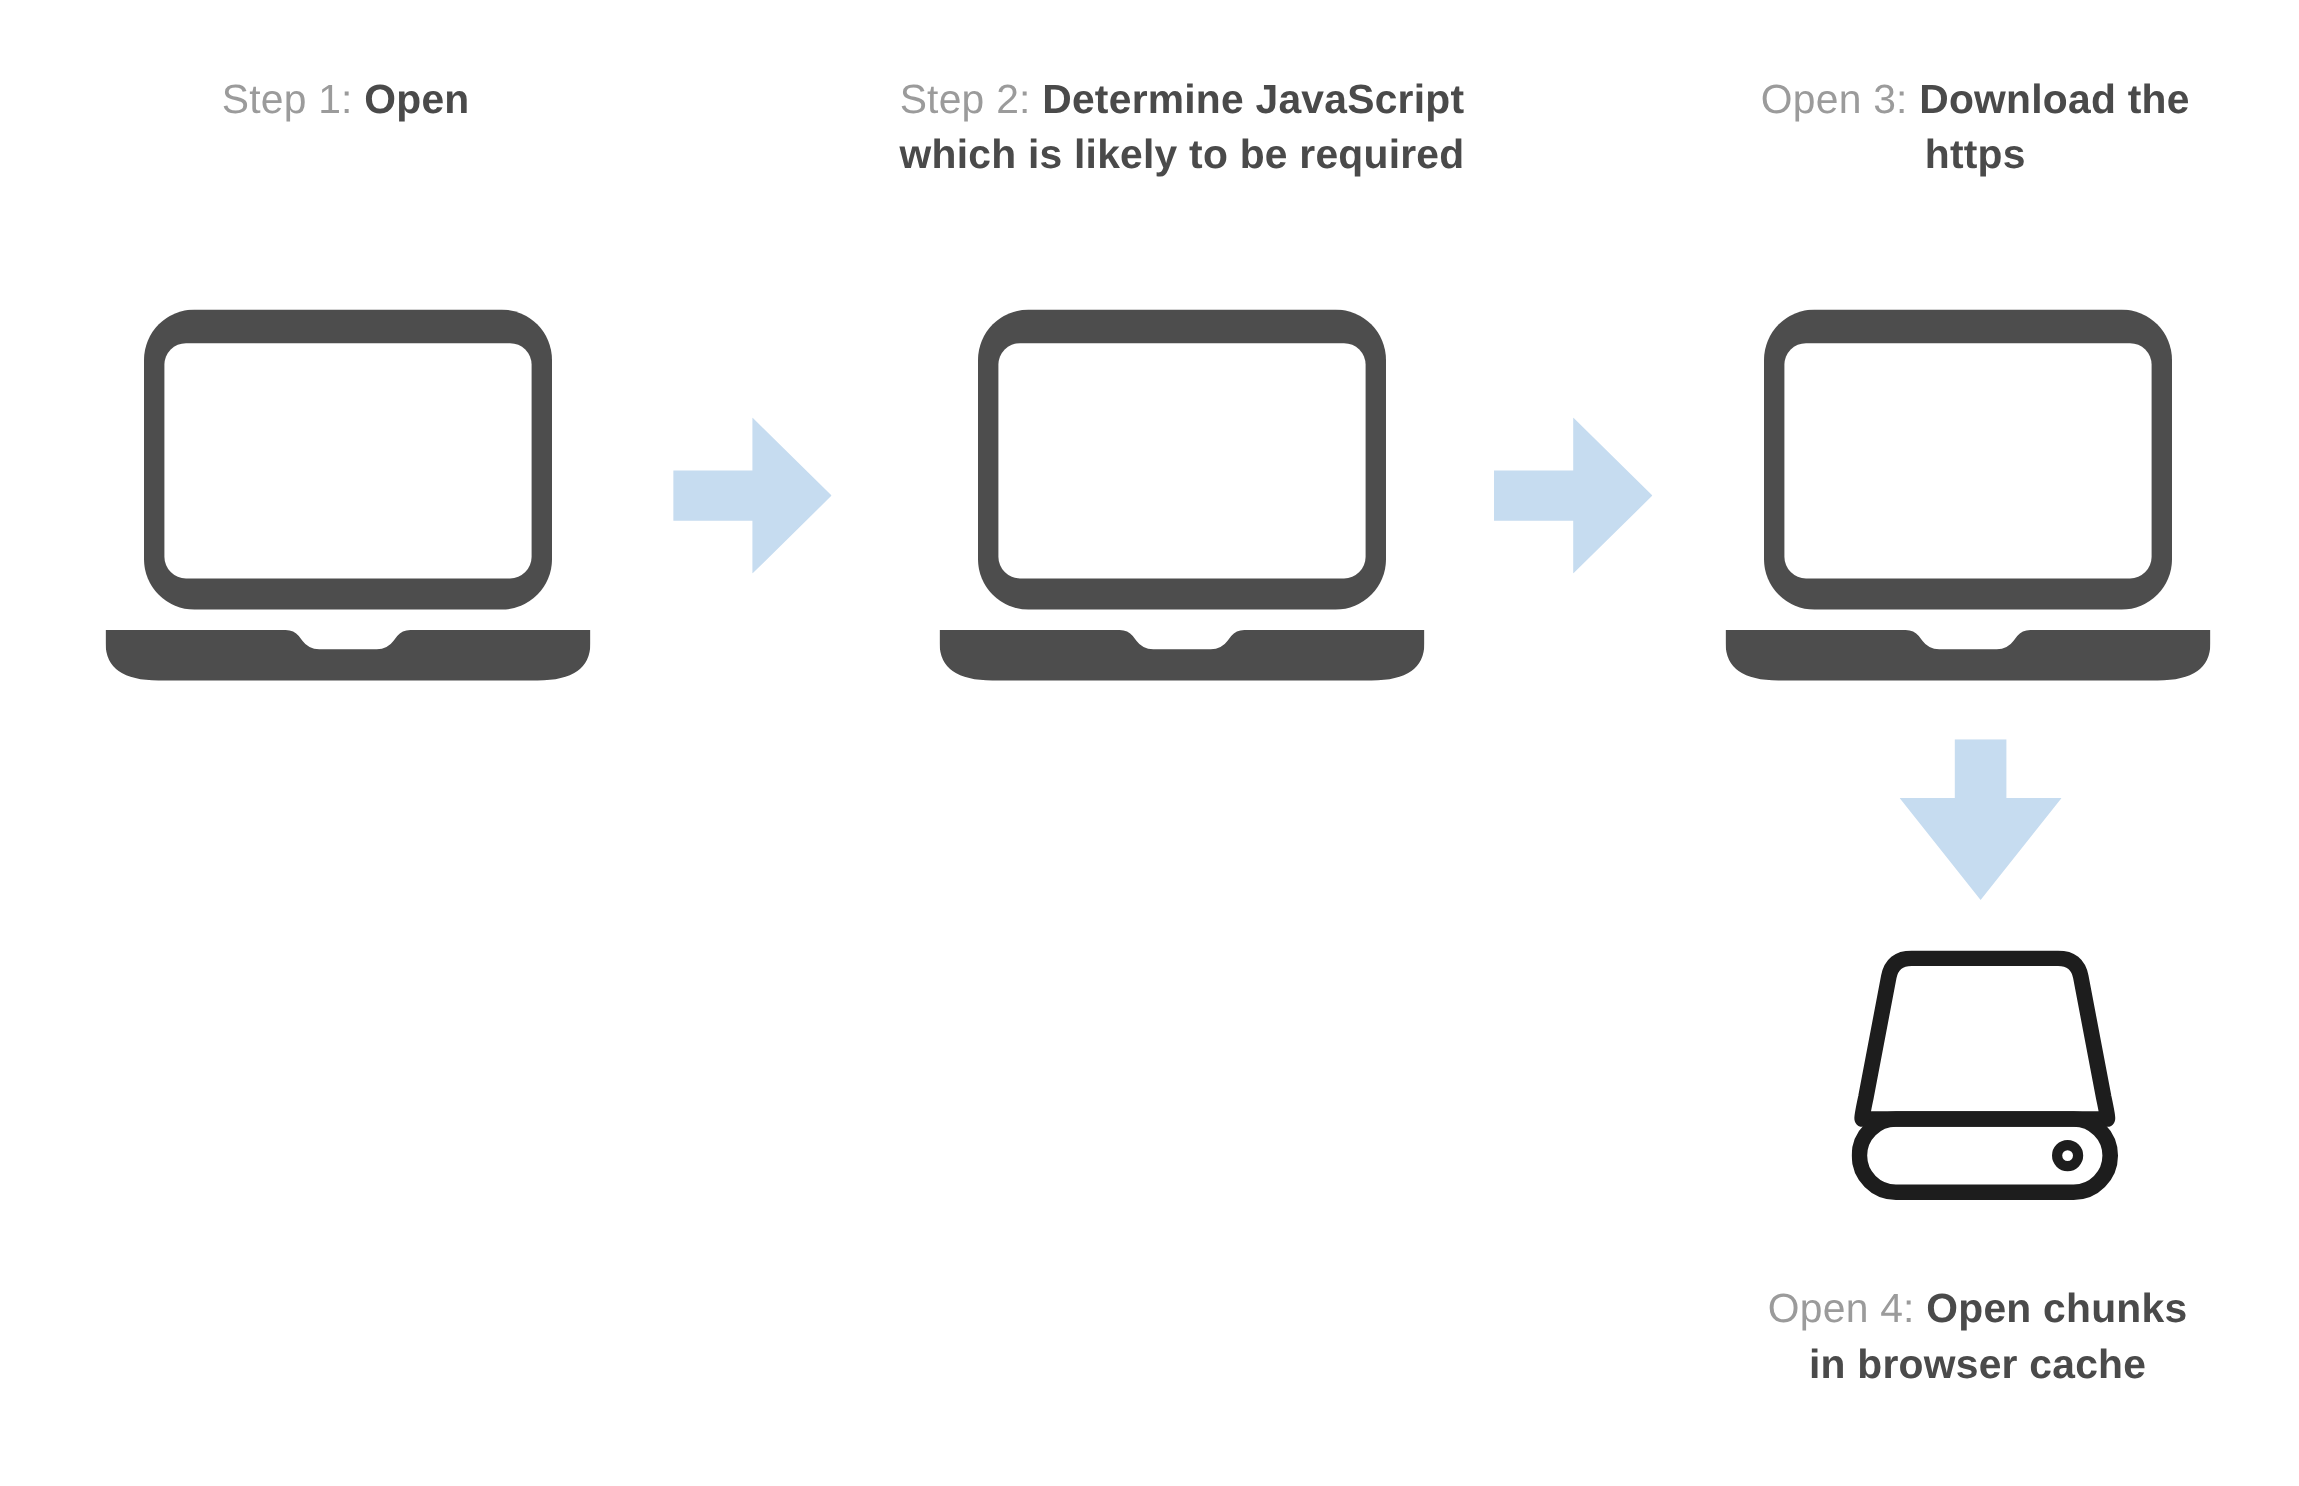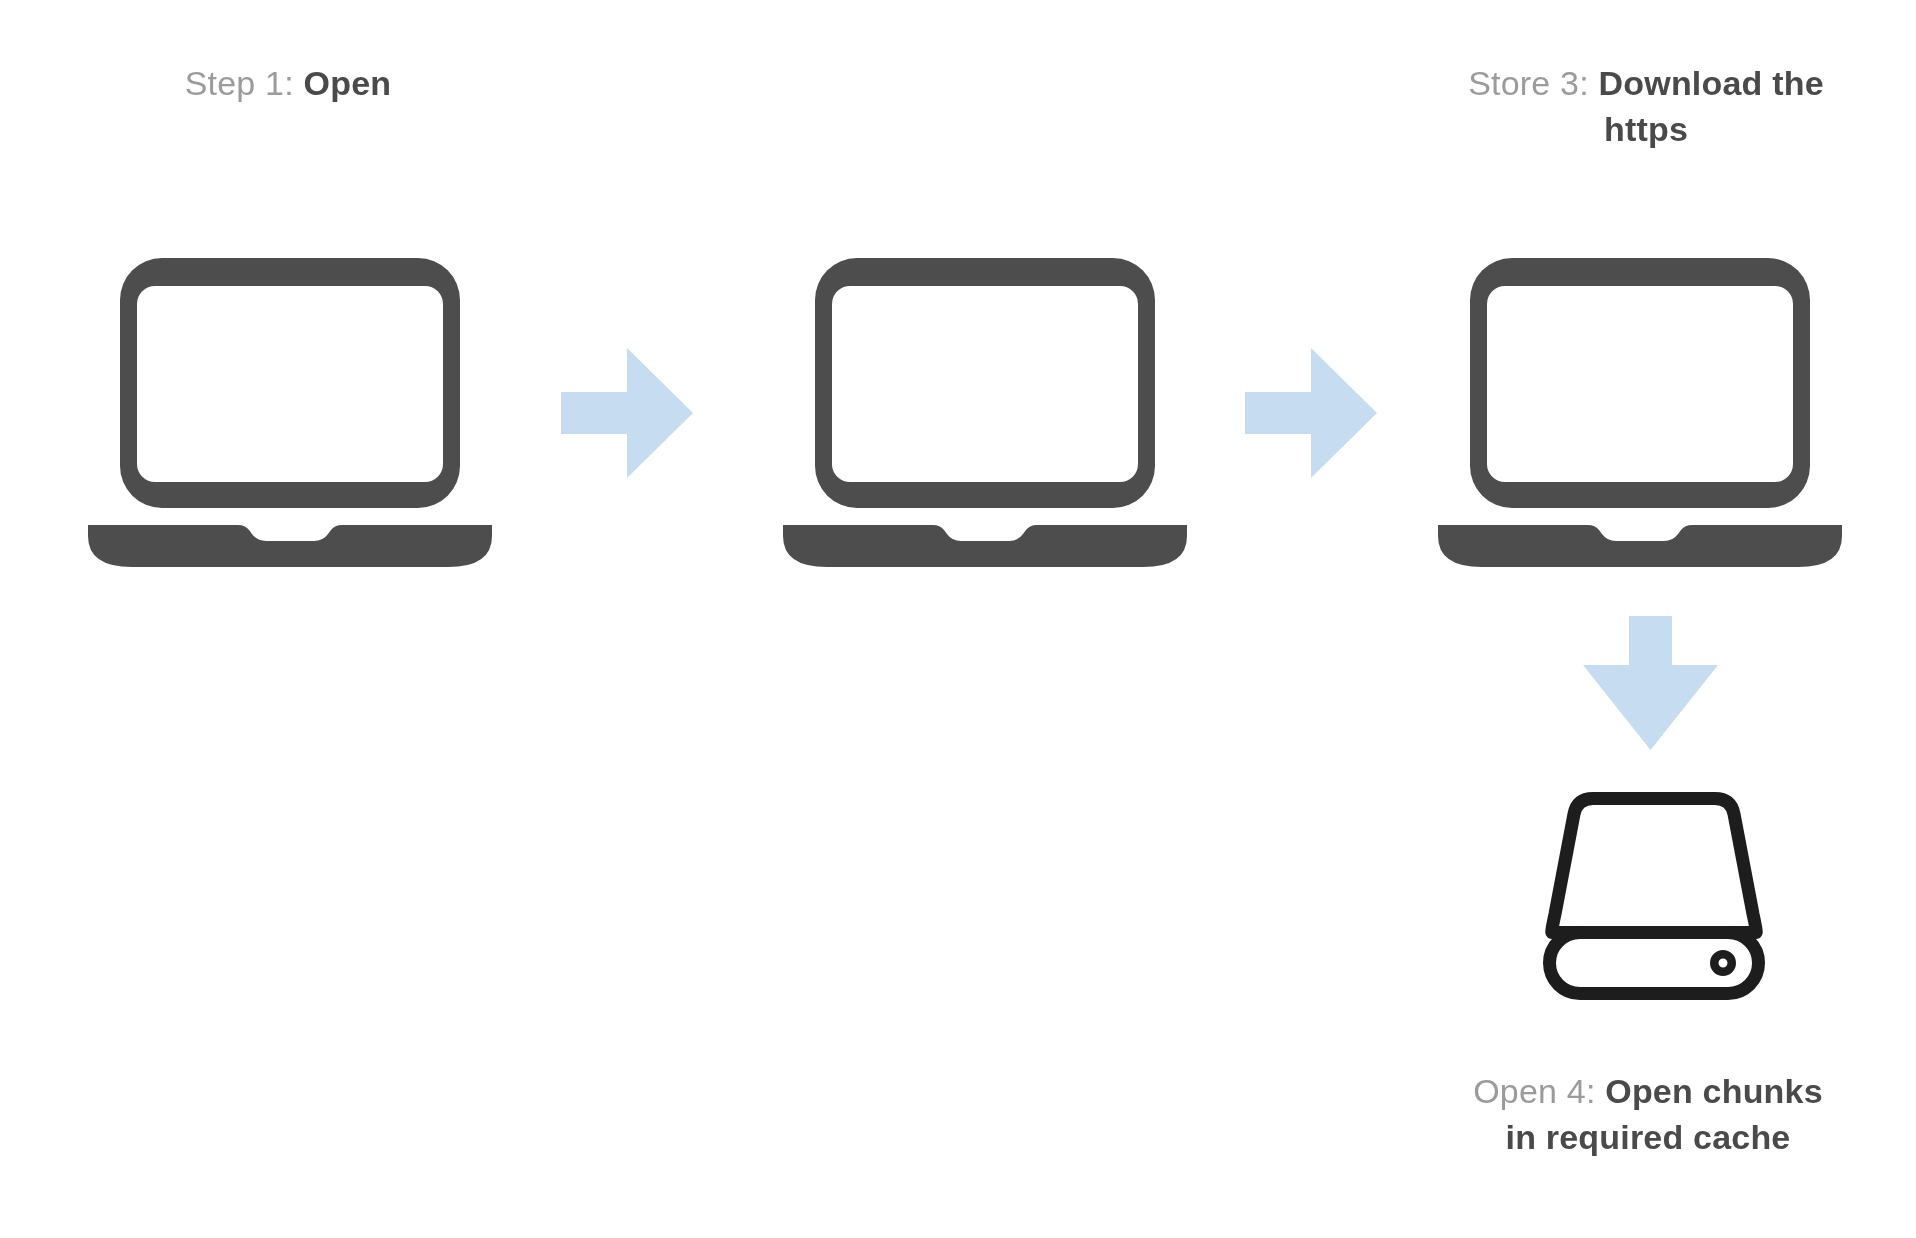--- a/index.html
+++ b/index.html
@@ -49,23 +49,28 @@
 </head>
 <body>
 
 <div class="stage">
 
   <div class="step-label" style="left:-12px; top:60px;">
     <span class="prefix">Step 1:</span>
     <span>Open</span><br>
   </div>
 
+  <div class="step-label" style="left:685px; top:60px;">
+    <span class="prefix">Step 2:</span>
+    <span>Determine JavaScript</span><br>
+    <span>which is likely to be required</span>
+  </div>
 
   <div class="step-label" style="left:1346px; top:60px;">
-    <span class="prefix">Store 3:</span>
+    <span class="prefix">Open 3:</span>
     <span>Download the</span><br>
     <span>https</span>
   </div>
 
   <svg class="icon-abs" style="left:88px; top:258px;" width="404" height="310" viewBox="0 0 404 310" aria-hidden="true">
     <rect class="fill-device" x="32" y="0" width="340" height="250" rx="42"></rect>
     <rect class="fill-screen" x="49" y="28" width="306" height="196" rx="18"></rect>
     <path class="fill-device" d="M0,267 H150 Q157,267 161,272 L164,276 Q169,283 178,283 H226 Q235,283 240,276 L243,272 Q247,267 254,267 H404 V278 Q404,309 360,309 H44 Q0,309 0,278 Z"></path>
   </svg>
 
@@ -95,16 +100,16 @@
 
   <svg class="icon-abs" style="left:1543px; top:792px;" width="222" height="208" viewBox="0 0 222 208" aria-hidden="true">
     <path class="stroke-drive" d="M50,6.5 L172,6.5 Q188,6.5 191,22 L210,122 Q214,140.5 213,140.5 L9,140.5 Q8,140.5 12,122 L31,22 Q34,6.5 50,6.5 Z"></path>
     <rect class="stroke-drive" x="6.5" y="140.5" width="209" height="61" rx="30.5"></rect>
     <circle class="stroke-drive ind" cx="180" cy="171" r="8.75"></circle>
   </svg>
 
   <div class="step-label" style="left:1348px; top:1068px;">
     <span class="prefix">Open 4:</span>
     <span>Open chunks</span><br>
-    <span>in required cache</span>
+    <span>in browser cache</span>
   </div>
 
 </div>
 
 </body></html>

